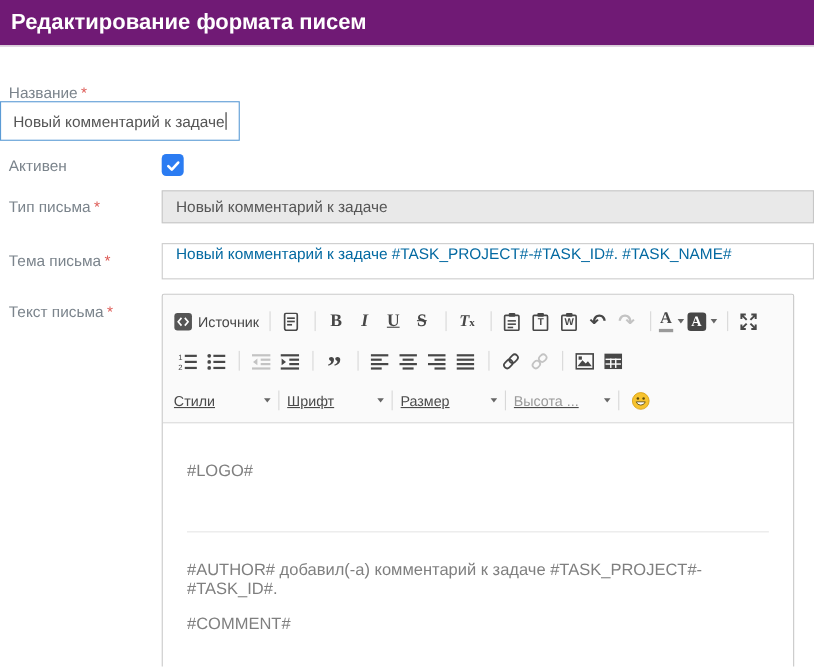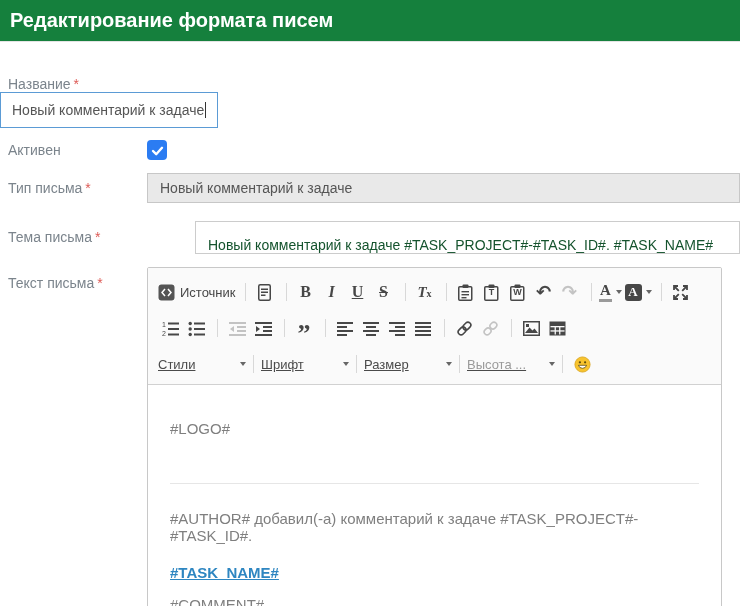--- a/index.html
+++ b/index.html
@@ -1,46 +1,46 @@
 <!DOCTYPE html>
 <html><head>
 <meta charset="utf-8">
 <style>
   * { margin:0; padding:0; box-sizing:border-box; }
   html,body { width:740px; height:606px; overflow:hidden; background:#fff;
     font-family:"Liberation Sans","DejaVu Sans",sans-serif; }
 
   
-  .app-header { height:42px; background:#15803d; color:#fff; display:flex; align-items:center;
+  .app-header { height:42px; background:#701a75; color:#fff; display:flex; align-items:center;
     padding:0 10px; font-size:20px; font-weight:700; border-bottom:1px solid #e4e4e4; }
 
   
   .row { display:flex; align-items:flex-start; }
   .row-label { flex:none; width:147px; padding-left:8px; font-size:14px; color:#7b848c; }
   .row-label .req { color:#dd5a55; margin-left:3px; }
   .row-control { flex:1; min-width:0; }
 
   .row-name { margin-top:24px;flex-direction:column; }   .row-name .row-label { padding-top:10px; }
   .row-active { margin-top:12px; align-items:center; }
   .row-type { margin-top:13px; }   .row-type .row-label { padding-top:7px; }
-  .row-subject { margin-top:18px;gap:48px; }.row-subject .row-label { padding-top:8px; }
+  .row-subject { margin-top:18px; }.row-subject .row-label { padding-top:8px; }
   .row-body { margin-top:13px; }   .row-body .row-label { padding-top:8px; }
 
   .text-input { width:100%; height:36px; border:1px solid #5b9bd5; background:#fff;
     font-size:14px; color:#555; padding:0 11px; display:flex; align-items:center; white-space:nowrap; overflow:hidden; }
   .caret-bar { display:inline-block; width:1px; height:16px; background:#333; margin-left:1px; }
 
   .checkbox { width:20px; height:20px; background:#2b7cf2; border-radius:4px;
     display:flex; align-items:center; justify-content:center; }
 
   .disabled-input { height:30px; border:1px solid #c7c7c7; background:#e9e9e9;
     font-size:14px; color:#555; padding:0 12px; display:flex; align-items:center; white-space:nowrap; overflow:hidden; }
 
   .subject-input { height:33px; border:1px solid #ccc; background:#fff;
-    font-size:14px; color:#14532d; padding:0 12px; display:flex; align-items:flex-end; white-space:nowrap; overflow:hidden; }
+    font-size:14px; color:#0369a1; padding:0 12px; display:flex; align-items:flex-start; white-space:nowrap; overflow:hidden; }
 
   
   .editor { height:365px; border:1px solid #c8c8c8; margin-right:18px; background:#fff;
     display:flex; flex-direction:column; overflow:hidden; border-radius:2px; }
   .toolbar { background:#fafafa; border-bottom:1px solid #d1d1d1; padding-bottom:8px; }
   .tb-row { display:flex; align-items:center; padding:0 10px; }
   .tb-row1 { padding-top:12px; }
   .tb-row2 { padding-top:12px; }
   .tb-row3 { padding-top:12px; }
   .tb-btn { display:flex; align-items:center; justify-content:center; min-width:24px; height:24px;
@@ -369,18 +369,17 @@
               <path d="M4.4,9.3 a4.3,4.3 0 0 0 8.2,0 Z" fill="#fff" stroke="#5f4c0c" stroke-width="0.8"></path>
             </svg>
           </div>
         </div>
       </div>
 
       <div class="editor-content">
         <div>#LOGO#</div>
         <hr class="content-hr">
         <div class="author-line">#AUTHOR# добавил(-а) комментарий к задаче #TASK_PROJECT#-#TASK_ID#.</div>
-        <a class="task-link">#TASK_NAME#</a>
         <div class="comment-line">#COMMENT#</div>
       </div>
     </div>
   </div>
 </div>
 
 </body></html>

